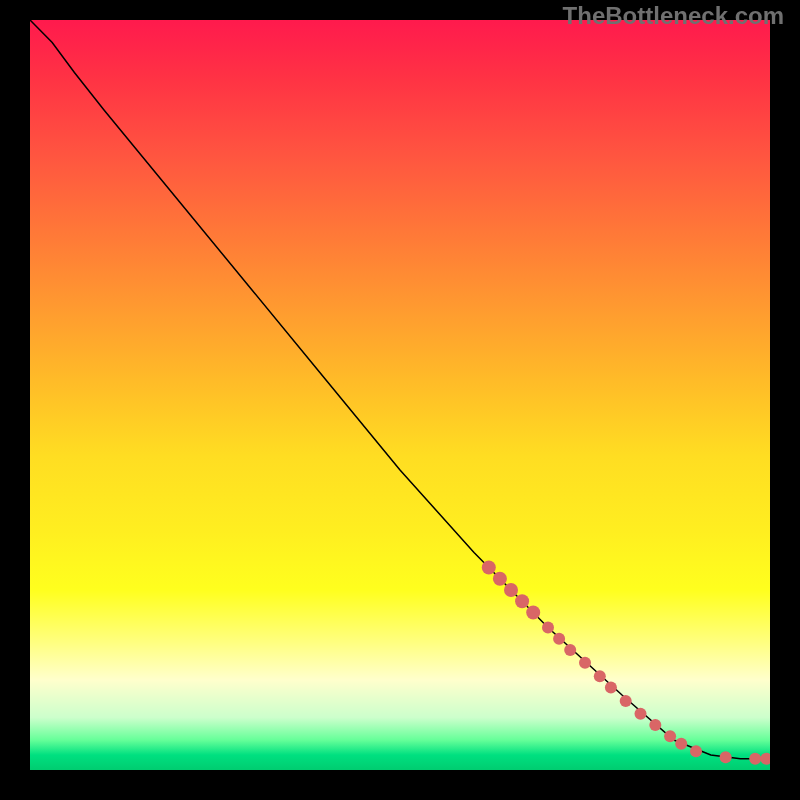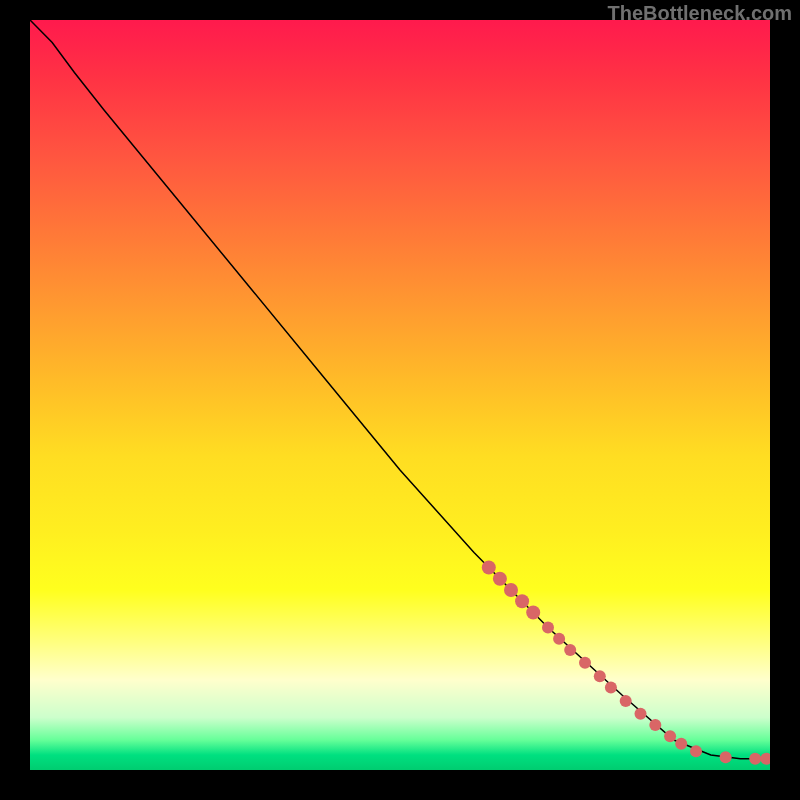--- a/index.html
+++ b/index.html
@@ -10,23 +10,23 @@
     body {
       width: 800px;
       height: 800px;
       background: #000;
       position: relative;
       overflow: hidden;
     }
     .watermark {
       position: absolute;
       top: 2px;
-      right: 8px;
+      right: 16px;
       font-family: Arial, sans-serif;
-      font-size: 20px;
+      font-size: 24px;
       font-weight: bold;
       color: #707070;
       z-index: 10;
     }
     .chart-area {
       position: absolute;
       left: 30px;
       top: 20px;
       width: 740px;
       height: 750px;

